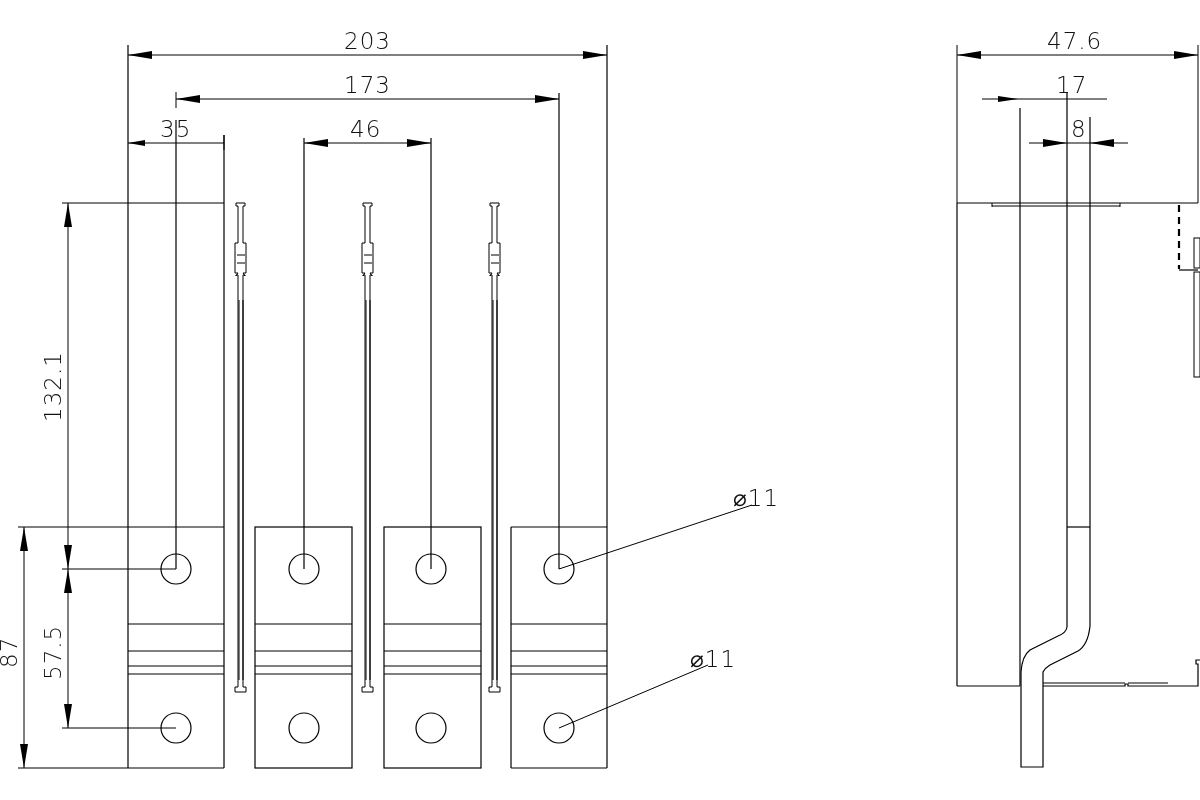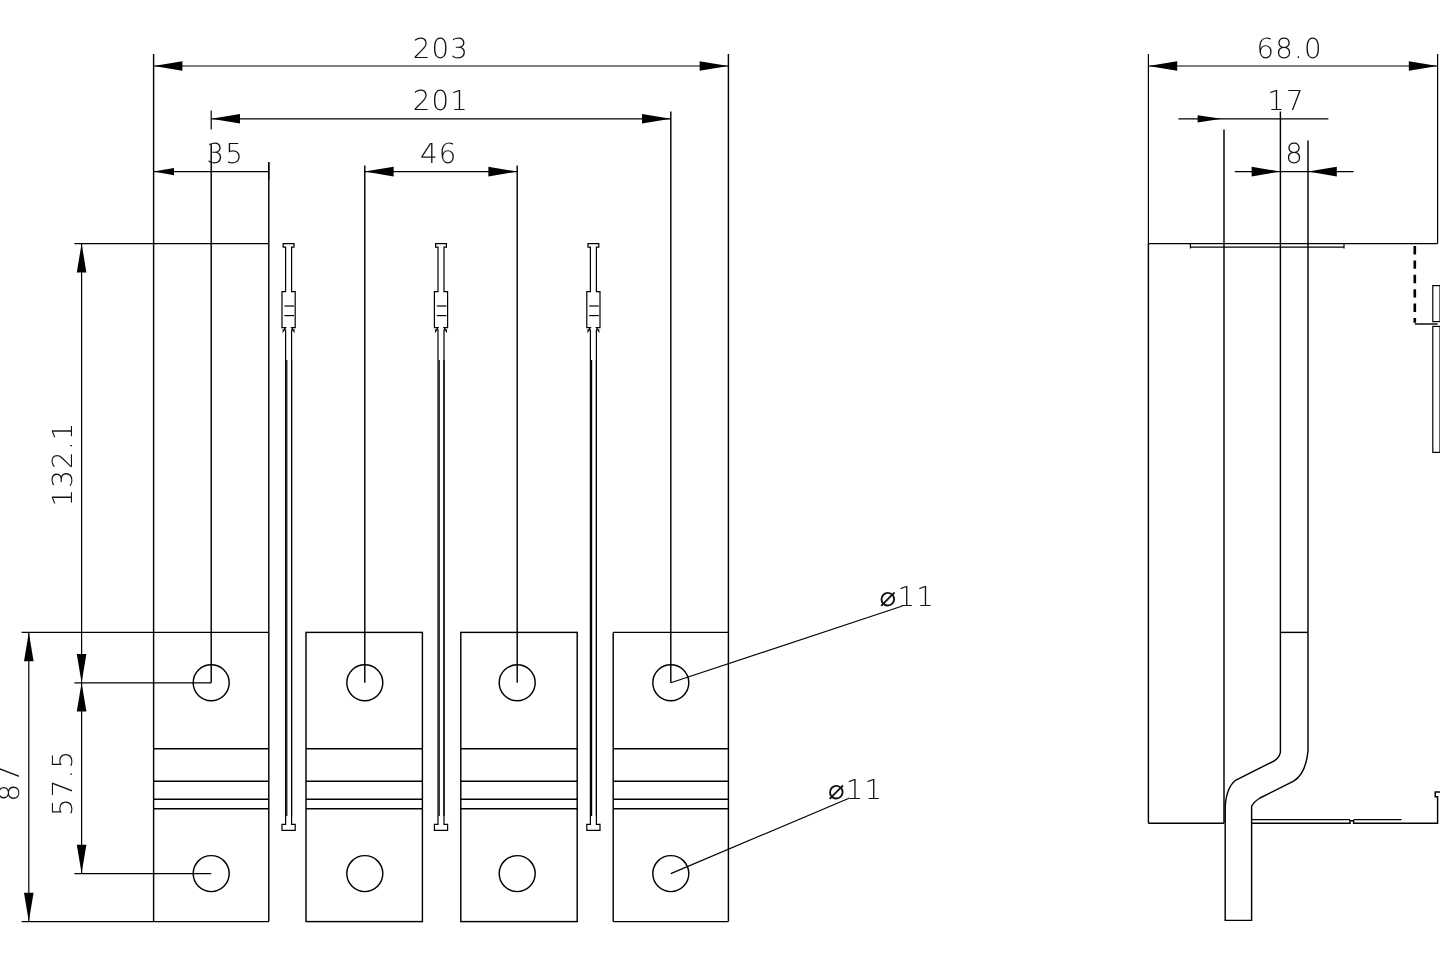--- a/index.html
+++ b/index.html
@@ -186,24 +186,24 @@
     <line class="thin" x1="1128" y1="683" x2="1168" y2="683"></line>
 
     <path class="dash" d="M1179 205 V269"></path>
     <path class="ln" d="M1179 270 H1198"></path>
     <rect class="thin" x="1194" y="238" width="6" height="30"></rect>
     <rect class="thin" x="1194" y="272" width="6" height="105"></rect>
   </g>
 </svg>
 
 <div class="dim-text" style="left:344px; top:30px;">203</div>
-<div class="dim-text" style="left:344px; top:74px;">201</div>
-<div class="dim-text" style="left:172px; top:118px;">35</div>
+<div class="dim-text" style="left:344px; top:74px;">173</div>
+<div class="dim-text" style="left:160px; top:118px;">35</div>
 <div class="dim-text" style="left:350px; top:118px;">46</div>
 <div class="dim-text rot" style="left:42px; top:422px;">132.1</div>
 <div class="dim-text rot" style="left:42px; top:680px;">57.5</div>
 <div class="dim-text rot" style="left:-2px; top:668px;">87</div>
 <div class="dim-text" style="left:733px; top:487px;">⌀11</div>
 <div class="dim-text" style="left:690px; top:648px;">⌀11</div>
 
-<div class="dim-text" style="left:1047px; top:30px;">68.0</div>
+<div class="dim-text" style="left:1047px; top:30px;">47.6</div>
 <div class="dim-text" style="left:1028px; top:74px;margin-left:28px;">17</div>
 <div class="dim-text" style="left:1071px; top:118px;">8</div>
 
 </body></html>

